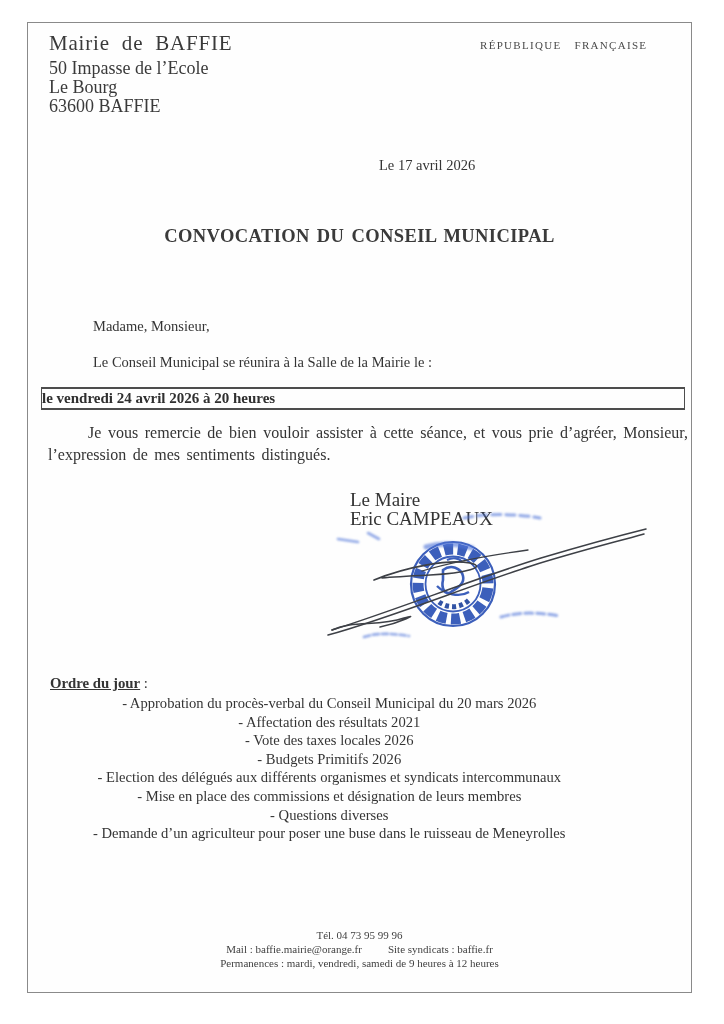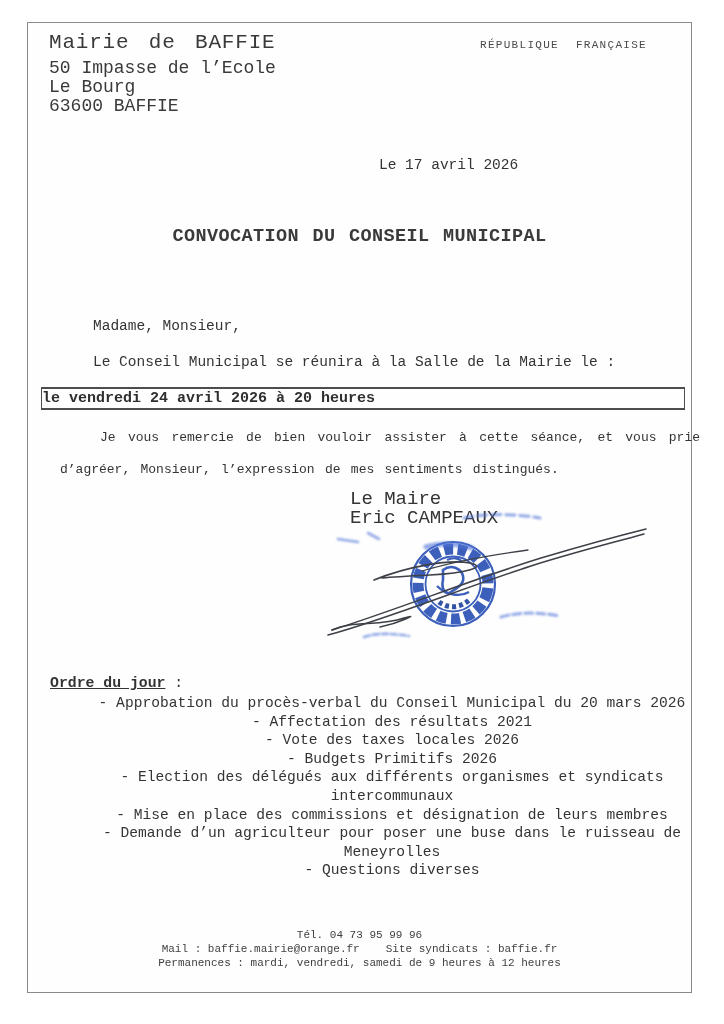--- a/index.html
+++ b/index.html
@@ -1,39 +1,39 @@
 <!DOCTYPE html>
 <html><head>
 <meta charset="utf-8">
 <style>
   html,body{margin:0;padding:0;background:#ffffff;}
   .canvas{
     position:relative;width:724px;height:1024px;background:#ffffff;
-    font-family:Liberation Mono, monospace;color:#343434;overflow:hidden;
+    font-family:Liberation Serif, serif;color:#343434;overflow:hidden;
   }
   .page{
     position:absolute;left:27px;top:22px;width:665px;height:971px;
     border:1px solid #8a8a8a;background:#fefefe;box-sizing:border-box;
   }
   .abs{position:absolute;}
   .org-name{left:21px;top:8px;font-size:21px;letter-spacing:.8px;word-spacing:6px;color:#3a3a3a;}
   .addr{left:21px;top:36px;font-size:18px;line-height:19px;color:#3a3a3a;}
   .republic{left:452px;top:16px;width:210px;font-size:11px;letter-spacing:1.3px;word-spacing:9px;color:#4a4a4a;}
   .date-line{left:351px;top:134px;font-size:14.5px;}
   .doc-title{left:0;top:203px;width:100%;text-align:center;font-size:18.5px;font-weight:bold;letter-spacing:.4px;word-spacing:2px;color:#3a3a3a;}
   .salutation{left:65px;top:295px;font-size:14.5px;}
   .intro{left:65px;top:331px;font-size:14.5px;}
   .meeting-box{
     left:13px;top:364px;width:644px;height:23px;box-sizing:border-box;
     border:2px solid #4d4d4d;border-left-width:1px;border-right-width:1px;
     display:flex;align-items:center;justify-content:flex-start;
     font-size:15px;font-weight:bold;color:#2f2f2f;
   }
   .body-par{
-    left:32px;top:399px;width:640px;font-size:13px;line-height:32px;
+    left:20px;top:399px;width:640px;font-size:16px;line-height:22px;
     text-align:justify;text-align-last:left;text-indent:40px;word-spacing:2.5px;
   }
   .sig-block{left:322px;top:467px;font-size:19px;line-height:19px;}
   .sig-art{left:298px;top:483px;width:340px;height:148px;}
   .agenda-head{left:22px;top:652px;font-size:14.8px;}
   .agenda-head .head-txt{font-weight:bold;text-decoration:underline;}
   .agenda-list{left:65px;top:671px;font-size:14.6px;line-height:18.6px;list-style:none;margin:0;padding:0;text-align:center;}
   .footer{left:0;top:906px;width:100%;text-align:center;font-size:11px;line-height:13.8px;color:#3f3f3f;}
   .footer .gap{display:inline-block;width:26px;}
 </style>
@@ -108,22 +108,22 @@
 
     <div class="abs agenda-head"><span class="head-txt">Ordre du jour</span><span> :</span></div>
 
     <ul class="abs agenda-list">
       <li>- Approbation du procès-verbal du Conseil Municipal du 20 mars 2026</li>
       <li>- Affectation des résultats 2021</li>
       <li>- Vote des taxes locales 2026</li>
       <li>- Budgets Primitifs 2026</li>
       <li>- Election des délégués aux différents organismes et syndicats intercommunaux</li>
       <li>- Mise en place des commissions et désignation de leurs membres</li>
+      <li>- Questions diverses</li>
       <li>- Demande d’un agriculteur pour poser une buse dans le ruisseau de Meneyrolles</li>
-      <li>- Questions diverses</li>
     </ul>
 
     <div class="abs footer">
       <div>Tél. 04 73 95 99 96</div>
       <div><span>Mail : baffie.mairie@orange.fr</span><span class="gap"></span><span>Site syndicats : baffie.fr</span></div>
       <div>Permanences : mardi, vendredi, samedi de 9 heures à 12 heures</div>
     </div>
 
   </div>
 </div>

